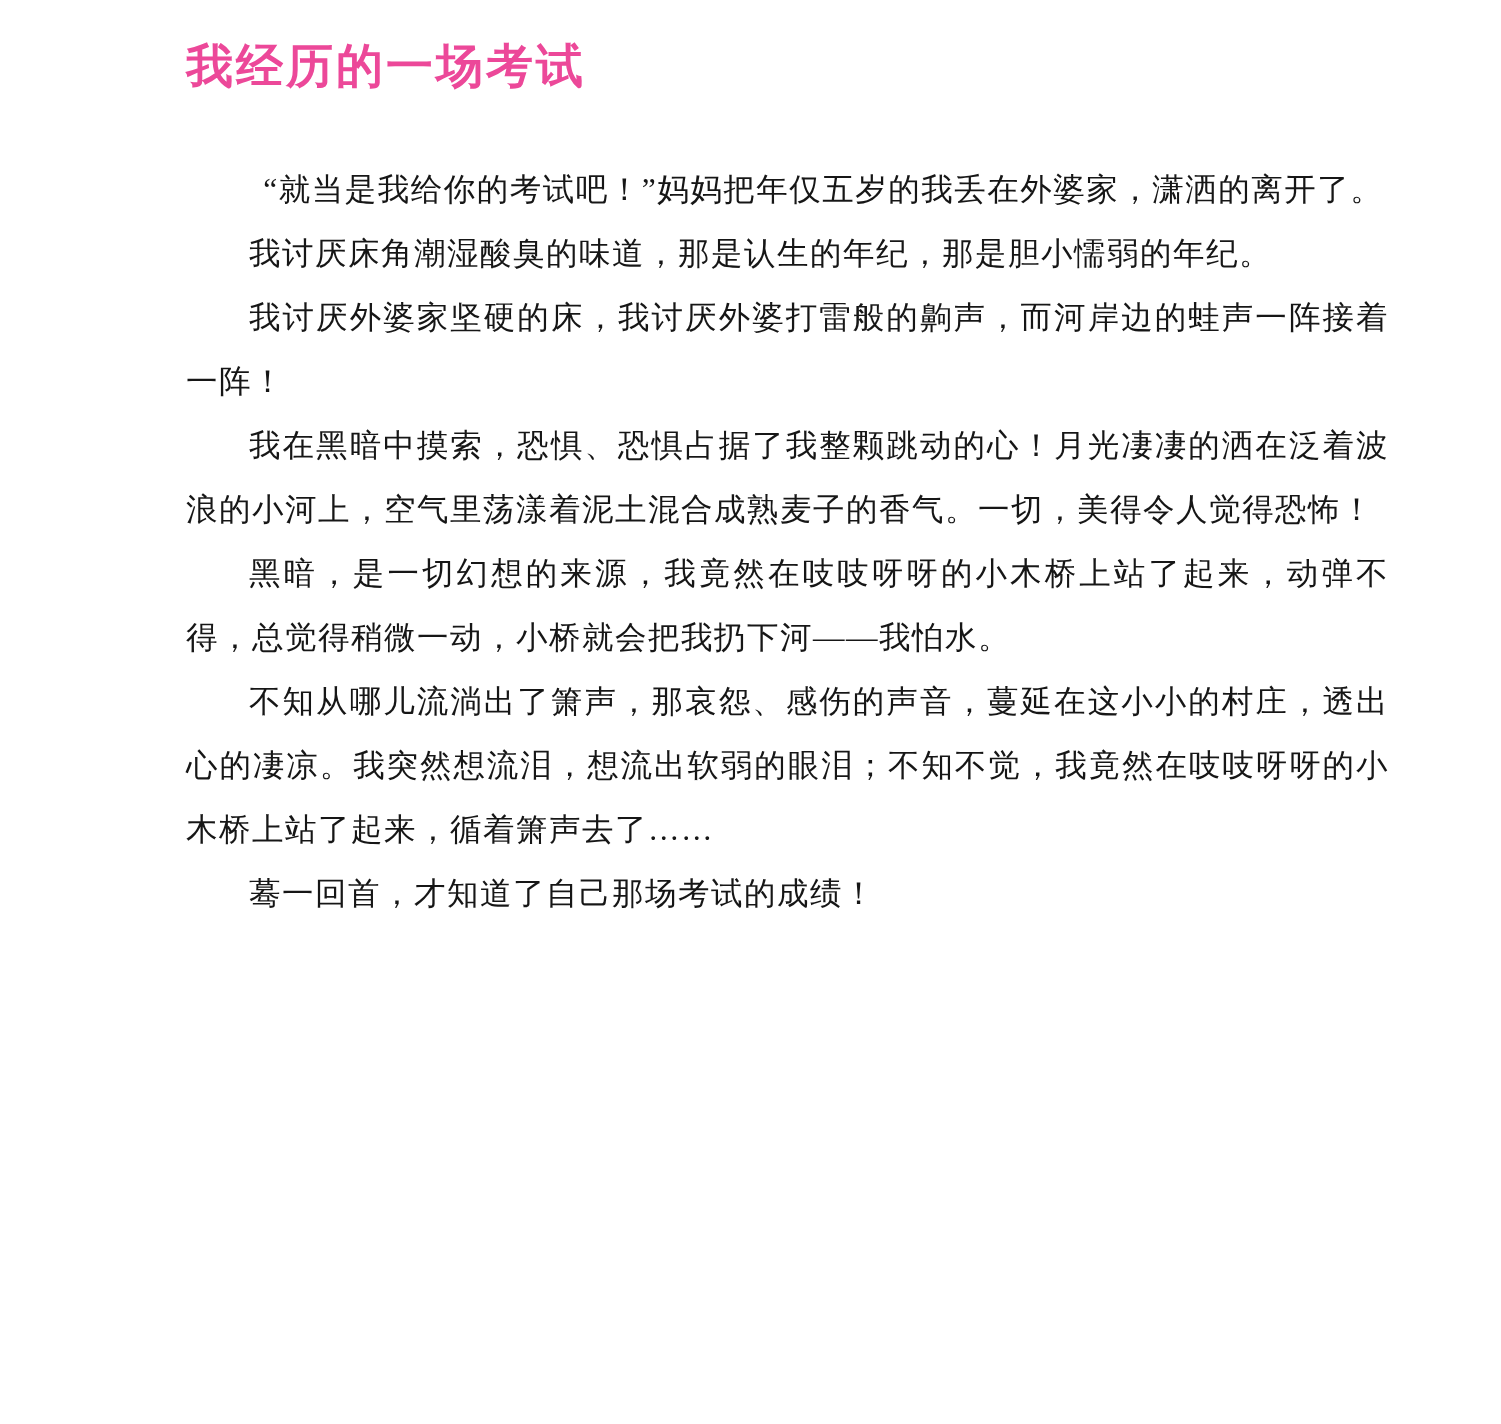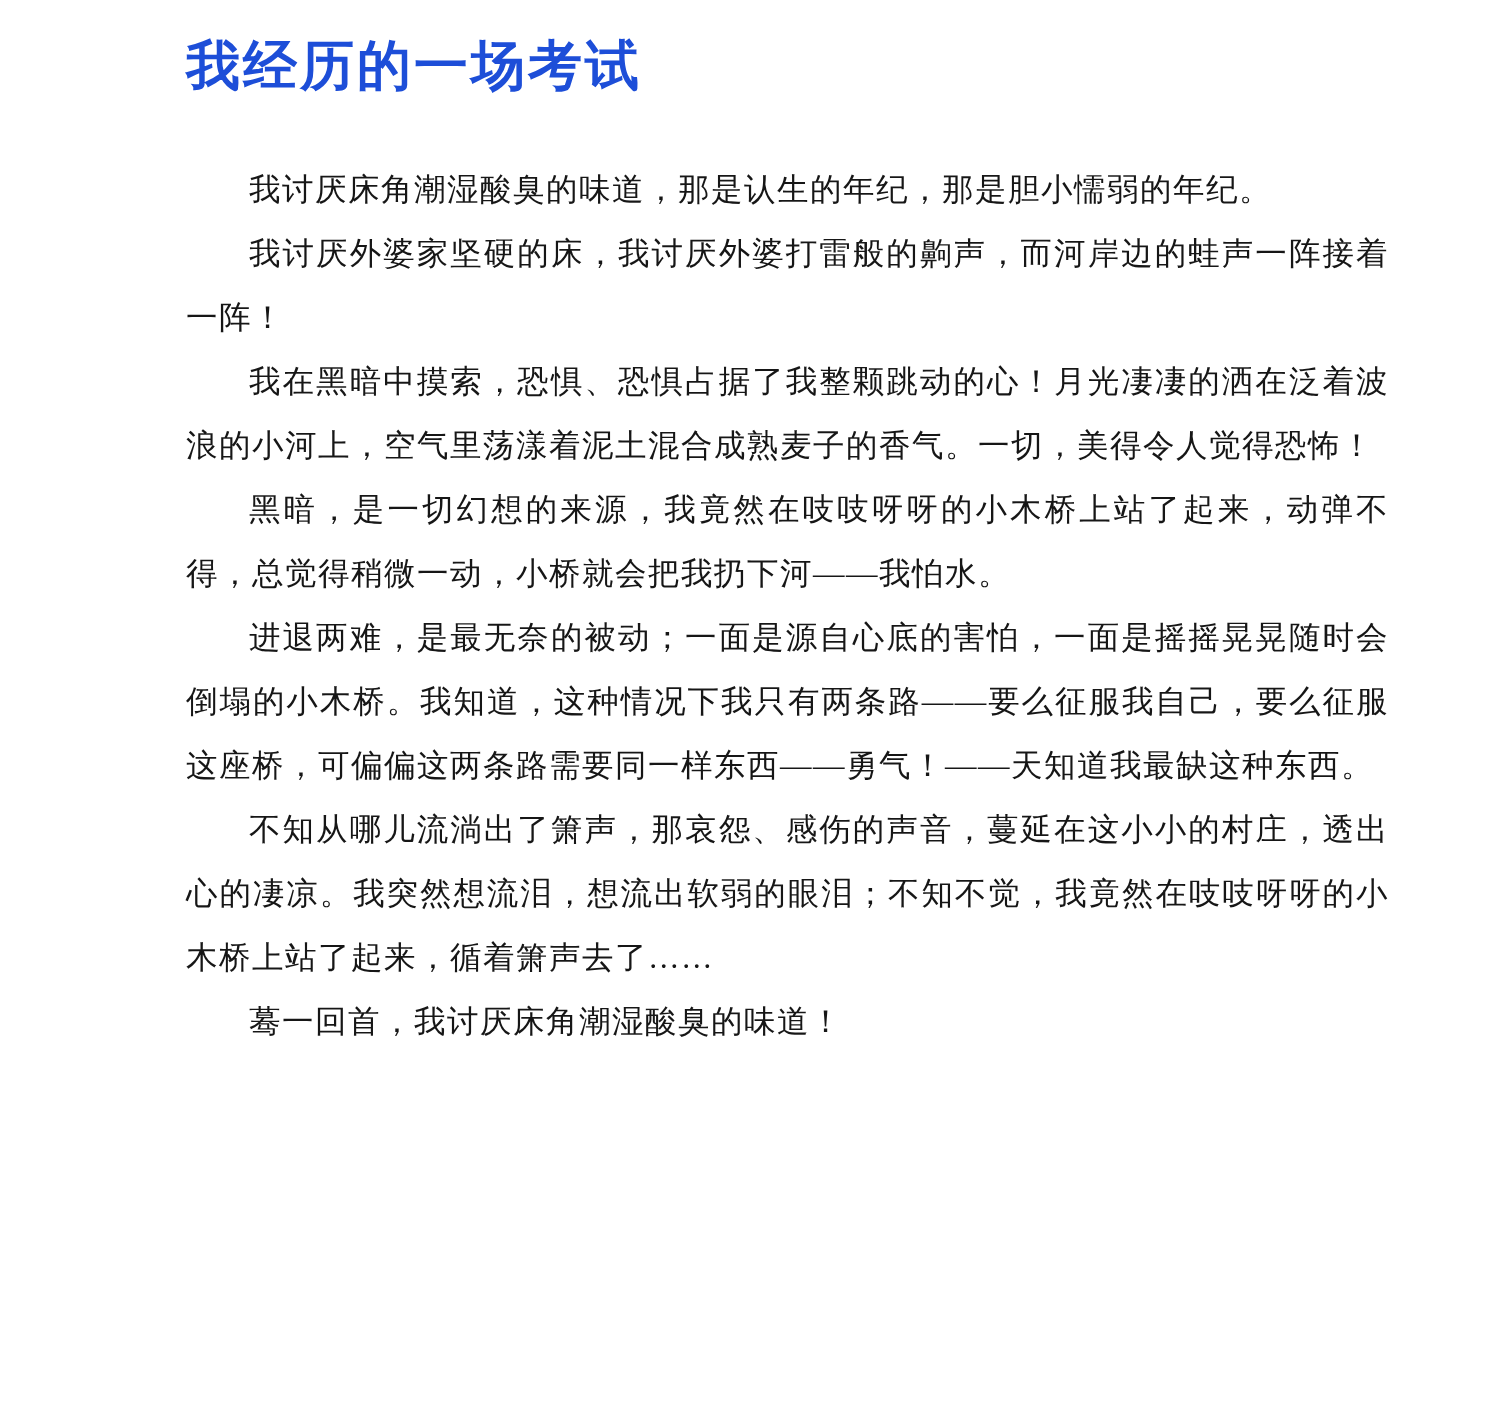--- a/index.html
+++ b/index.html
@@ -12,26 +12,26 @@
     width: 1501px;
     height: 1424px;
     background: #ffffff;
     box-sizing: border-box;
     padding: 34px 112px 0 186px;
     overflow: hidden;
     font-family: "Liberation Serif", "DejaVu Serif", serif;
     color: #141414;
   }
   .doc-title {
-    font-size: 54px;
+    font-size: 47px;
     font-weight: bold;
     letter-spacing: 3px;
     line-height: 64px;
     margin: 0 0 60px 0;
-    color: #1d4ed8;
+    color: #ec4899;
   }
   .doc-body p {
     font-size: 31.5px;
     line-height: 64px;
     letter-spacing: 1.5px;
     text-align: justify;
     text-justify: inter-ideograph;
     margin: 0;
     padding: 0;
     text-indent: 2em;
@@ -41,21 +41,21 @@
     text-indent: 2.45em;
   }
 </style>
 </head>
 <body>
 
 <div class="page">
   <h1 class="doc-title">我经历的一场考试</h1>
 
   <div class="doc-body">
+    <p class="quote-open">“就当是我给你的考试吧！”妈妈把年仅五岁的我丢在外婆家，潇洒的离开了。</p>
     <p>我讨厌床角潮湿酸臭的味道，那是认生的年纪，那是胆小懦弱的年纪。</p>
     <p>我讨厌外婆家坚硬的床，我讨厌外婆打雷般的齁声，而河岸边的蛙声一阵接着一阵！</p>
     <p>我在黑暗中摸索，恐惧、恐惧占据了我整颗跳动的心！月光凄凄的洒在泛着波浪的小河上，空气里荡漾着泥土混合成熟麦子的香气。一切，美得令人觉得恐怖！</p>
     <p>黑暗，是一切幻想的来源，我竟然在吱吱呀呀的小木桥上站了起来，动弹不得，总觉得稍微一动，小桥就会把我扔下河——我怕水。</p>
-    <p>进退两难，是最无奈的被动；一面是源自心底的害怕，一面是摇摇晃晃随时会倒塌的小木桥。我知道，这种情况下我只有两条路——要么征服我自己，要么征服这座桥，可偏偏这两条路需要同一样东西——勇气！——天知道我最缺这种东西。</p>
     <p>不知从哪儿流淌出了箫声，那哀怨、感伤的声音，蔓延在这小小的村庄，透出心的凄凉。我突然想流泪，想流出软弱的眼泪；不知不觉，我竟然在吱吱呀呀的小木桥上站了起来，循着箫声去了……</p>
-    <p>蓦一回首，我讨厌床角潮湿酸臭的味道！</p>
+    <p>蓦一回首，才知道了自己那场考试的成绩！</p>
   </div>
 </div>
 
 </body></html>

